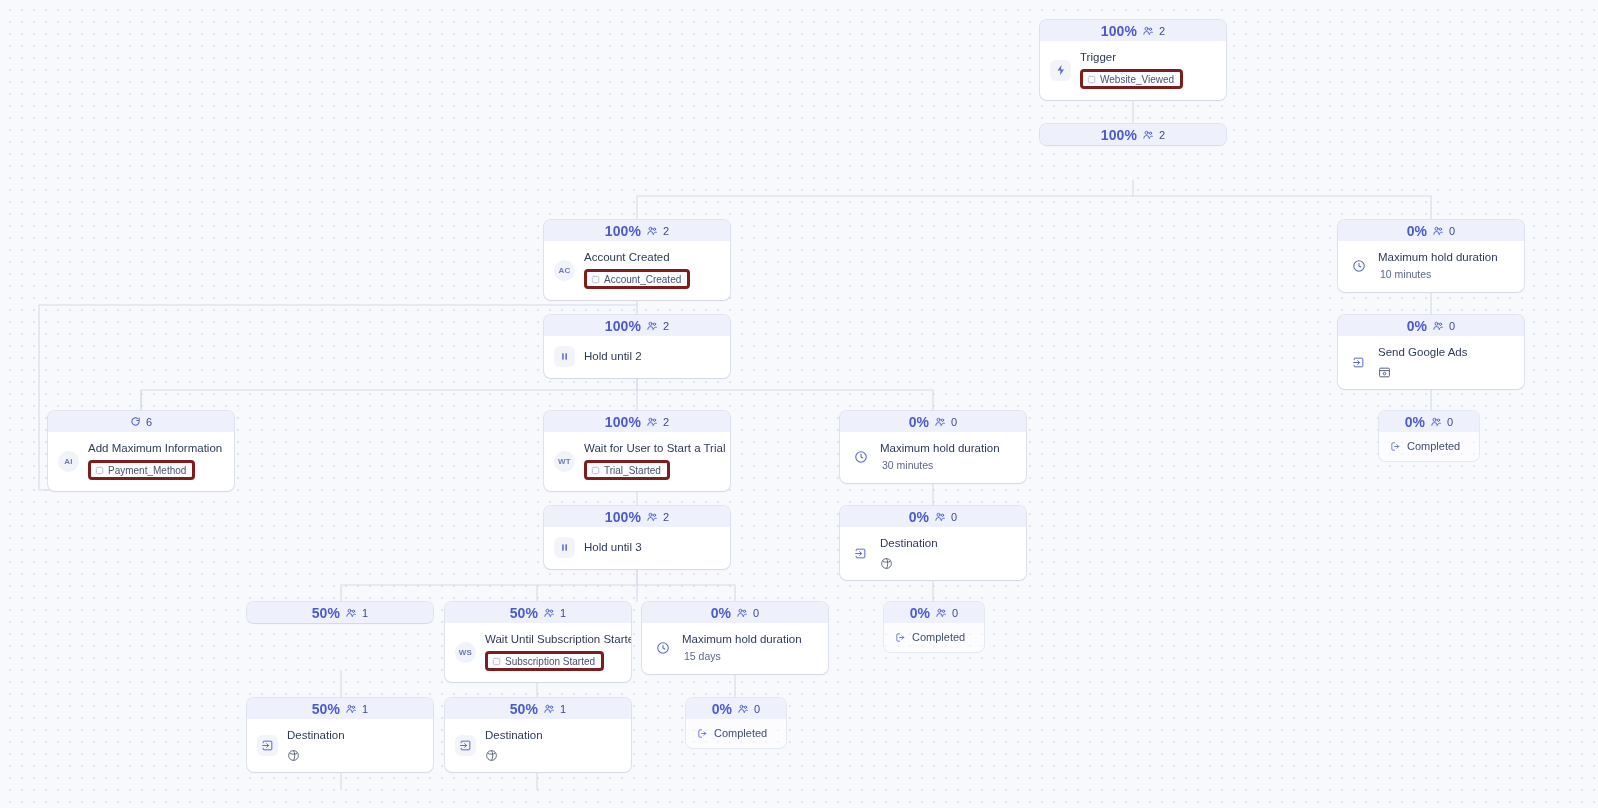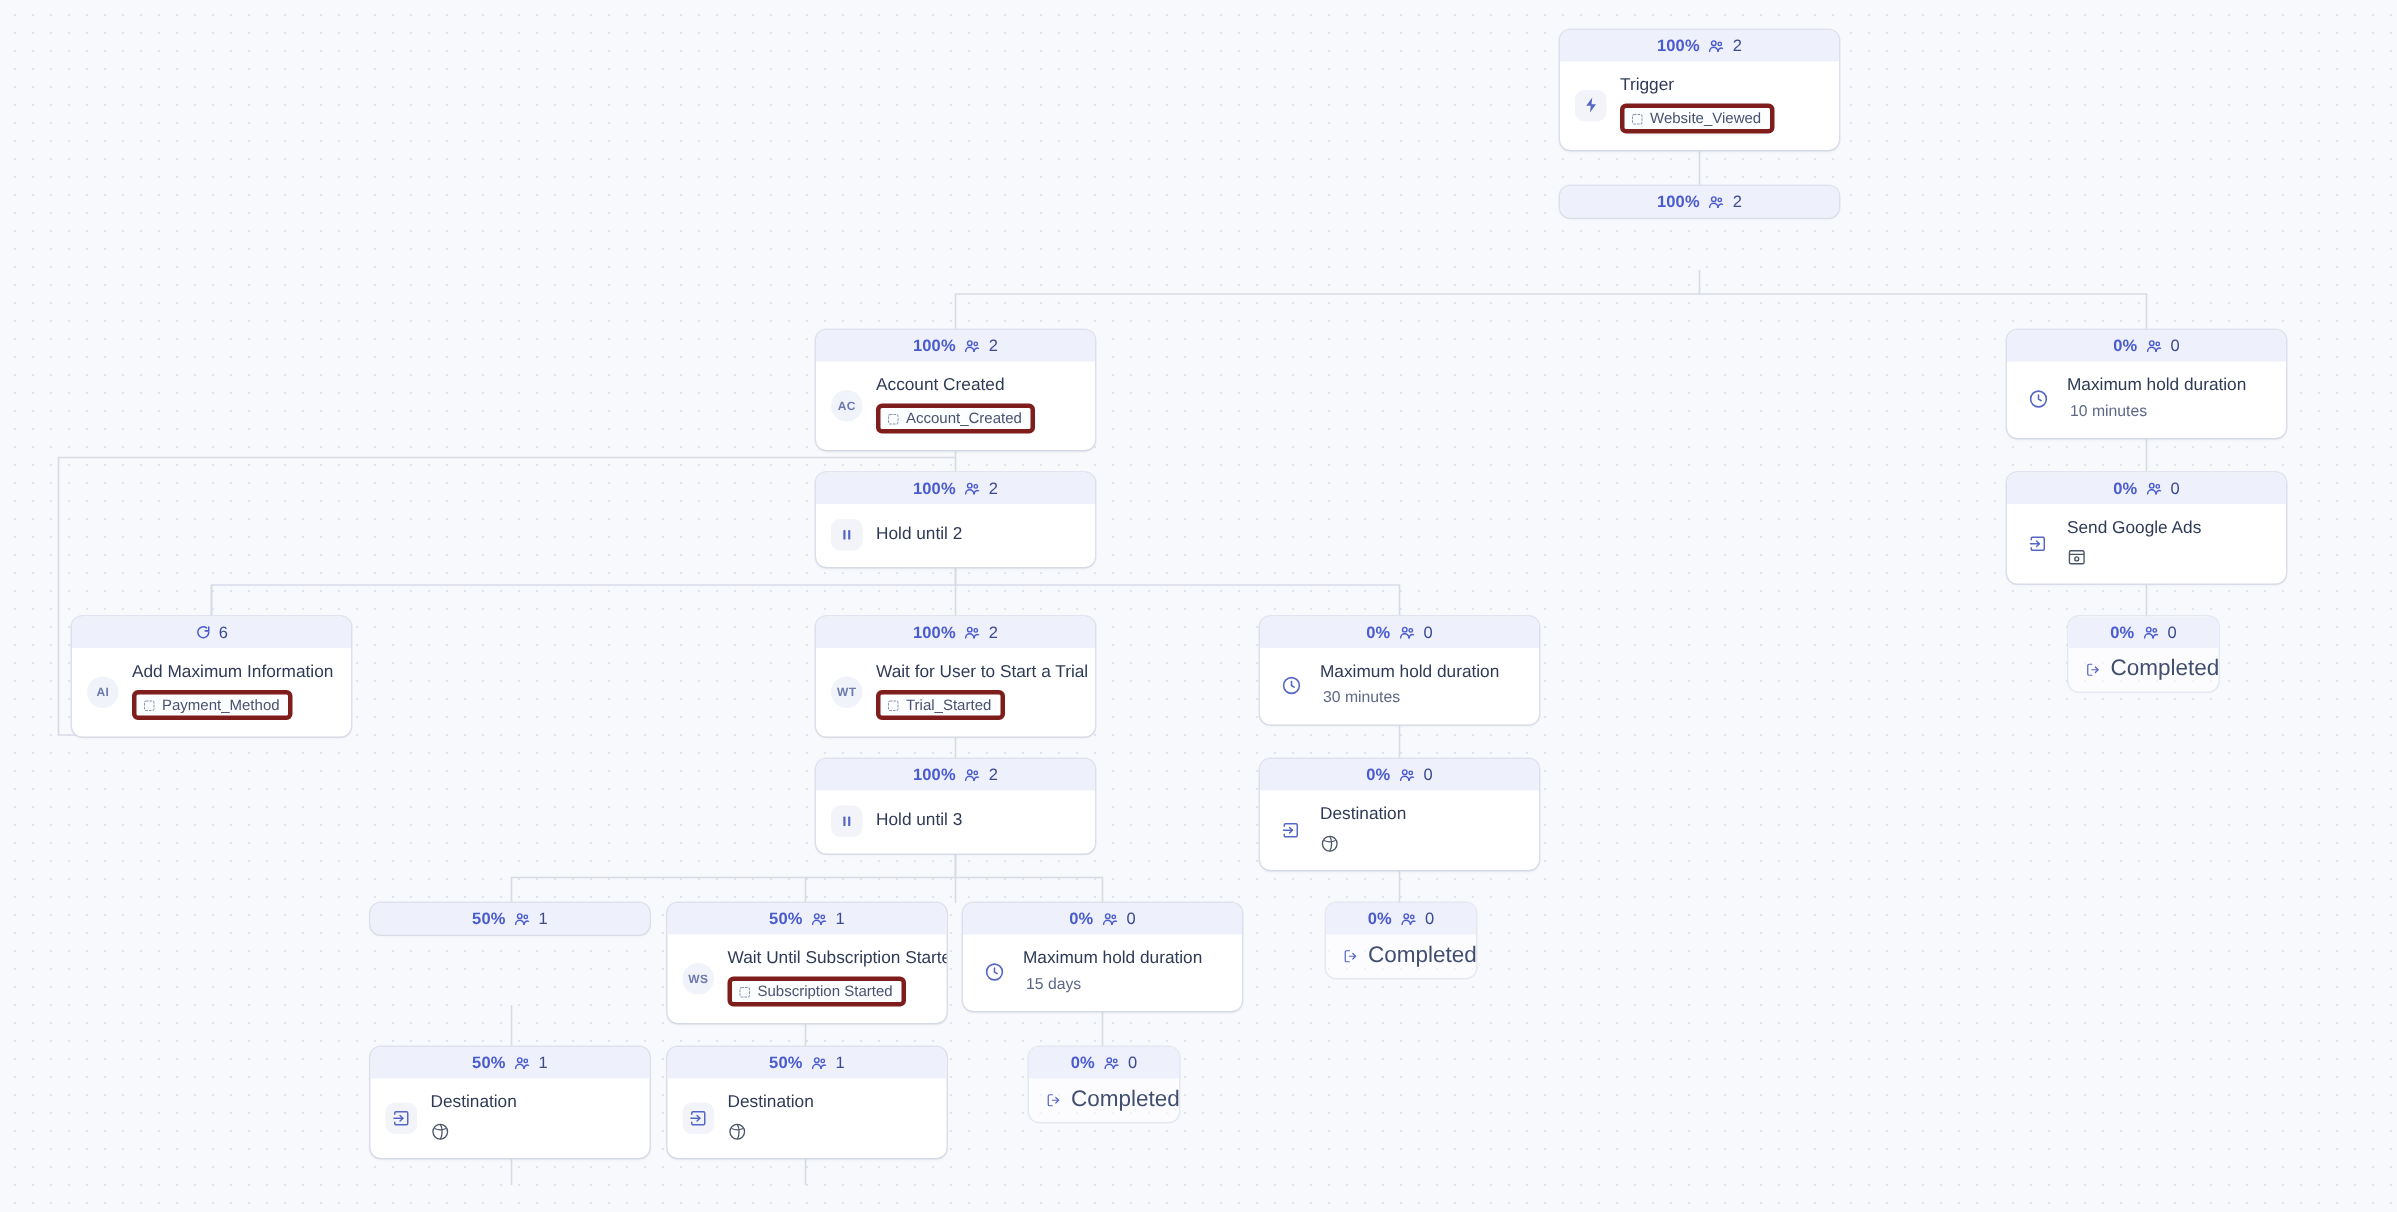--- a/index.html
+++ b/index.html
@@ -32,21 +32,21 @@
     background:#eef1fb;
     display:flex;
     align-items:center;
     justify-content:center;
     gap:5px;
     font-size:11px;
     font-weight:600;
     color:#4a5bd0;
     letter-spacing:.1px;
   }
-  .node .hdr .pct { font-size:11px; }
+  .node .hdr .pct { font-size:14px; }
   .node .hdr .cnt { font-size:11px; color:#3c4a8f; font-weight:500;}
   .node .hdr svg { display:block; }
   .node .body {
     padding:9px 12px 11px 10px;
     display:flex;
     gap:9px;
     align-items:center;
   }
   .node .ico {
     width:21px; height:21px; flex:0 0 21px;
@@ -90,21 +90,21 @@
   }
   .node .logo {
     margin-top:6px;
     width:13px;height:13px;
     display:block;
   }
   
   .node.ghost { background:rgba(255,255,255,.55); box-shadow:0 0 0 1px rgba(223,227,238,.8); }
   .node.ghost .hdr { background:#eef1fb; }
   .node.ghost .body { padding:7px 10px 8px 10px; align-items:center; gap:6px; }
-  .node.ghost .title { font-size:15px; color:#414e6e; }
+  .node.ghost .title { font-size:11px; color:#414e6e; }
 </style>
 </head>
 <body>
 
 <div id="canvas">
   <svg class="edges" id="edges-svg">
       <path d="M1133,88 L1133,124"></path>
       <path d="M1133,180 L1133,196 L637,196 L637,220"></path>
       <path d="M1133,196 L1431,196 L1431,220"></path>
       <path d="M1431,288 L1431,315"></path>

